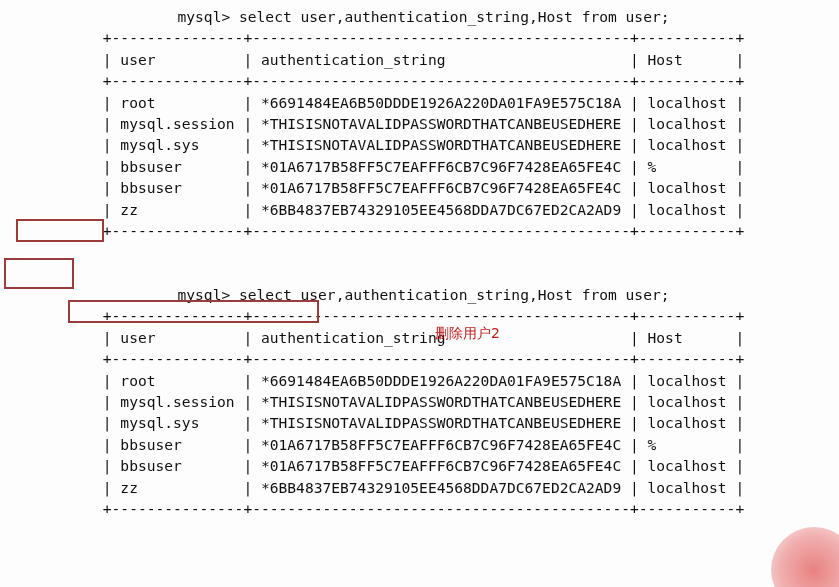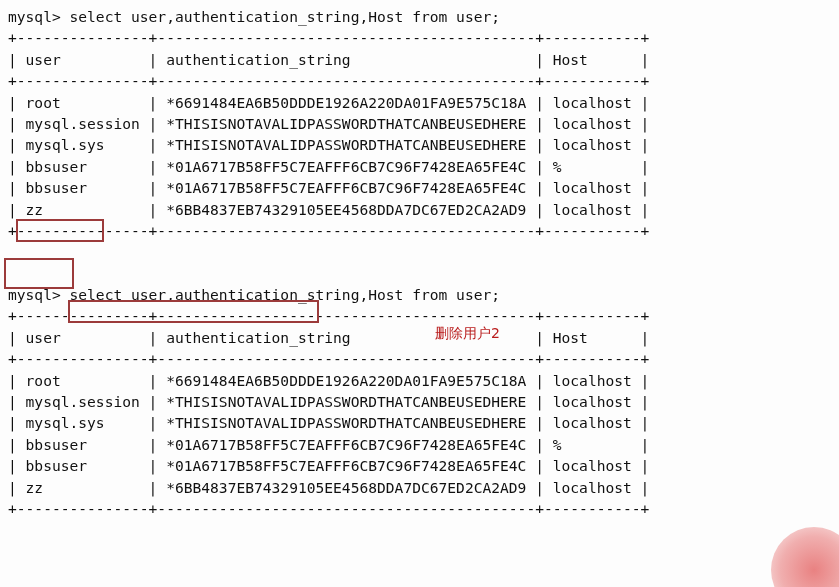--- a/index.html
+++ b/index.html
@@ -24,20 +24,21 @@
   }
   .line {
     font-family: "DejaVu Sans Mono", "Liberation Mono", monospace;
     font-size: 14.6px;
     line-height: 21.4px;
     height: 21.4px;
     color: #101010;
     white-space: pre;
     letter-spacing: 0px;
     position: relative;
+    text-align: center;
   }
   .line.blank {
     color: transparent;
   }
   
   .hlbox {
     position: absolute;
     border: 2px solid #9c3b3b;
     box-sizing: border-box;
     pointer-events: none;

